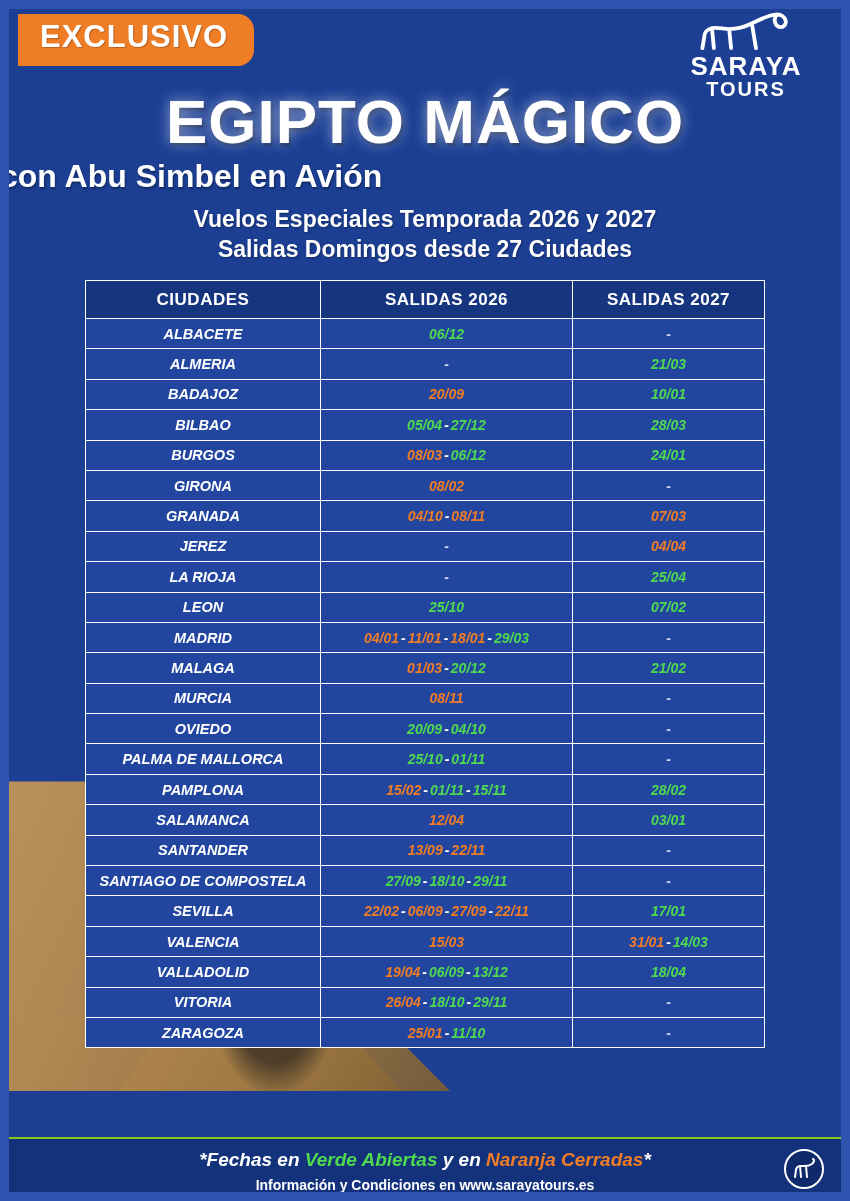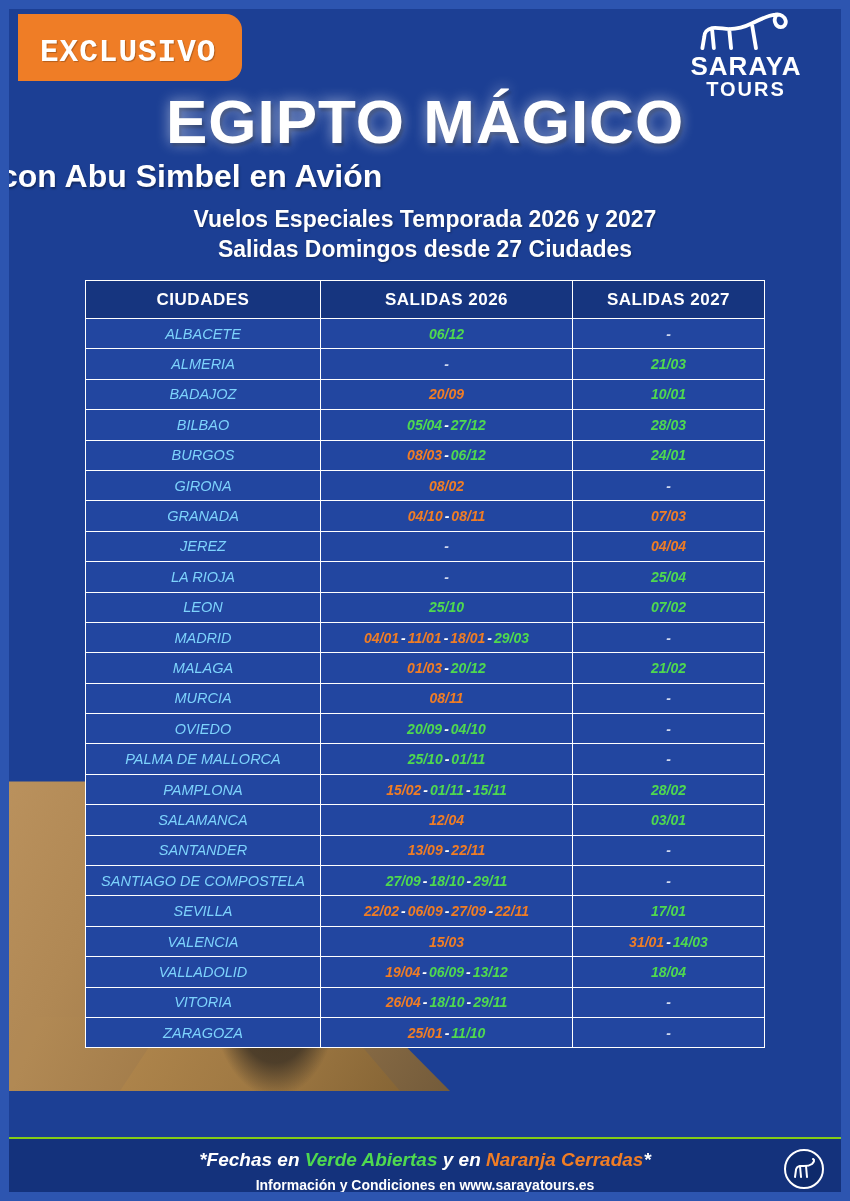--- a/index.html
+++ b/index.html
@@ -56,23 +56,23 @@
   
   .badge-exclusivo {
     position: absolute;
     left: 18px;
     top: 14px;
     background: #ef7d26;
     color: #ffffff;
     font-size: 31px;
     font-weight: bold;
     letter-spacing: 1px;
-    padding: 21px 26px 11px 22px;
+    padding: 5px 26px 11px 22px;
     border-radius: 0 16px 16px 0;
-    font-family: Liberation Mono, monospace;
+    font-family: Liberation Sans, sans-serif;
     text-shadow: 1px 1px 1px rgba(0,0,0,0.25);
   }
 
   .logo {
     position: absolute;
     right: 24px;
     top: 8px;
     width: 160px;
     text-align: center;
     color: #ffffff;
@@ -158,23 +158,23 @@
   table.schedule th {
     background: #16357f;
     color: #ffffff;
     font-size: 17px;
     font-weight: bold;
     letter-spacing: 0.5px;
     height: 38px;
   }
   td.city {
     width: 236px;
-    color: #7dd3fc;
+    color: #ffffff;
     font-size: 14.5px;
-    font-weight: normal;
+    font-weight: bold;
     font-style: italic;
     background: #2246a0;
   }
   td.dates {
     background: #2246a0;
     font-size: 14px;
     font-weight: bold;
     font-style: italic;
     white-space: nowrap;
   }

